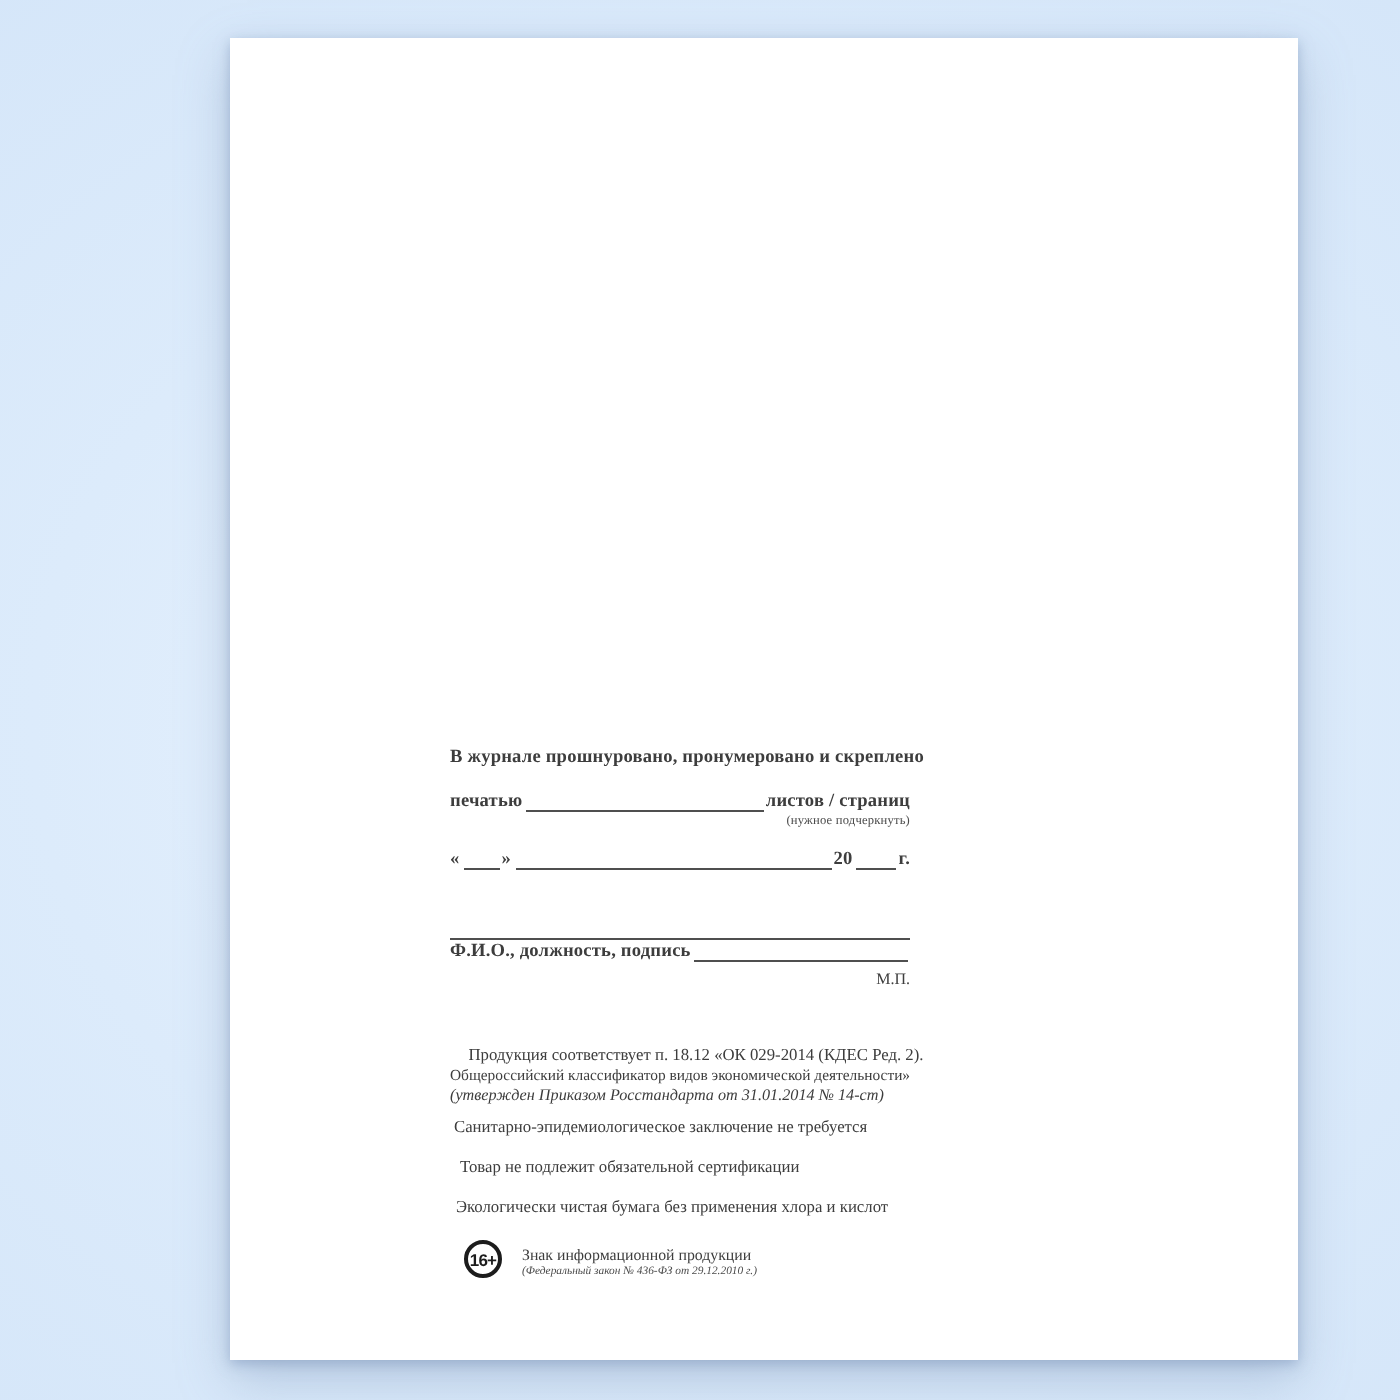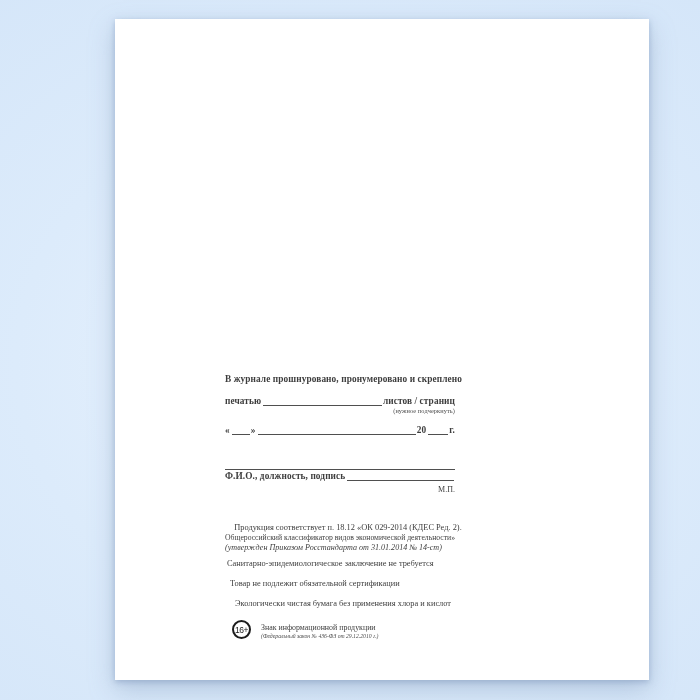--- a/index.html
+++ b/index.html
@@ -57,32 +57,32 @@
   .date-row     { top: 406px; }
   .fio-row      { top: 428px; margin-top: 24px; }
   .sign-row     { top: 441px; height: 11px; }
   .mp-row       { top: 466px; text-align: right; font-size: 8px; padding-right: 14px; }
   .para-row     { top: 504px; width: 246px; }
   .para-l1      { font-size: 8.4px; line-height: 10px; white-space: nowrap; text-align: center; }
   .para-l2      { font-size: 7.7px; line-height: 10px; white-space: nowrap; }
   .para-l3      { font-size: 8.1px; line-height: 10px; font-style: italic; white-space: nowrap; }
   .stmt-1       { top: 540px; left: 112px; font-size: 8.4px; white-space: nowrap; }
   .stmt-2       { top: 560px; left: 115px; font-size: 8.4px; white-space: nowrap; }
-  .stmt-3       { top: 580px; left: 113px; font-size: 8.4px; white-space: nowrap; text-align: center; }
+  .stmt-3       { top: 580px; left: 113px; font-size: 8.4px; white-space: nowrap; }
   .agemark-row  { top: 601px; left: 117px; display: flex; align-items: flex-start; }
   .age-badge {
     flex: 0 0 auto;
     width: 15px;
     height: 15px;
     border: 2px solid #1c1c1c;
     border-radius: 50%;
     display: flex;
     align-items: center;
     justify-content: center;
-    font-weight: normal;
+    font-weight: bold;
     font-size: 8.5px;
     letter-spacing: -0.4px;
     color: #1c1c1c;
     font-family: "Liberation Sans", "DejaVu Sans", sans-serif;
   }
   .age-texts { margin-left: 10px; padding-top: 3px; }
   .age-label { font-size: 7.9px; color: #3d3d3d; white-space: nowrap; }
   .age-law   { font-size: 5.7px; font-style: italic; color: #4a4a4a; margin-top: 1px; white-space: nowrap; }
 </style>
 </head>

